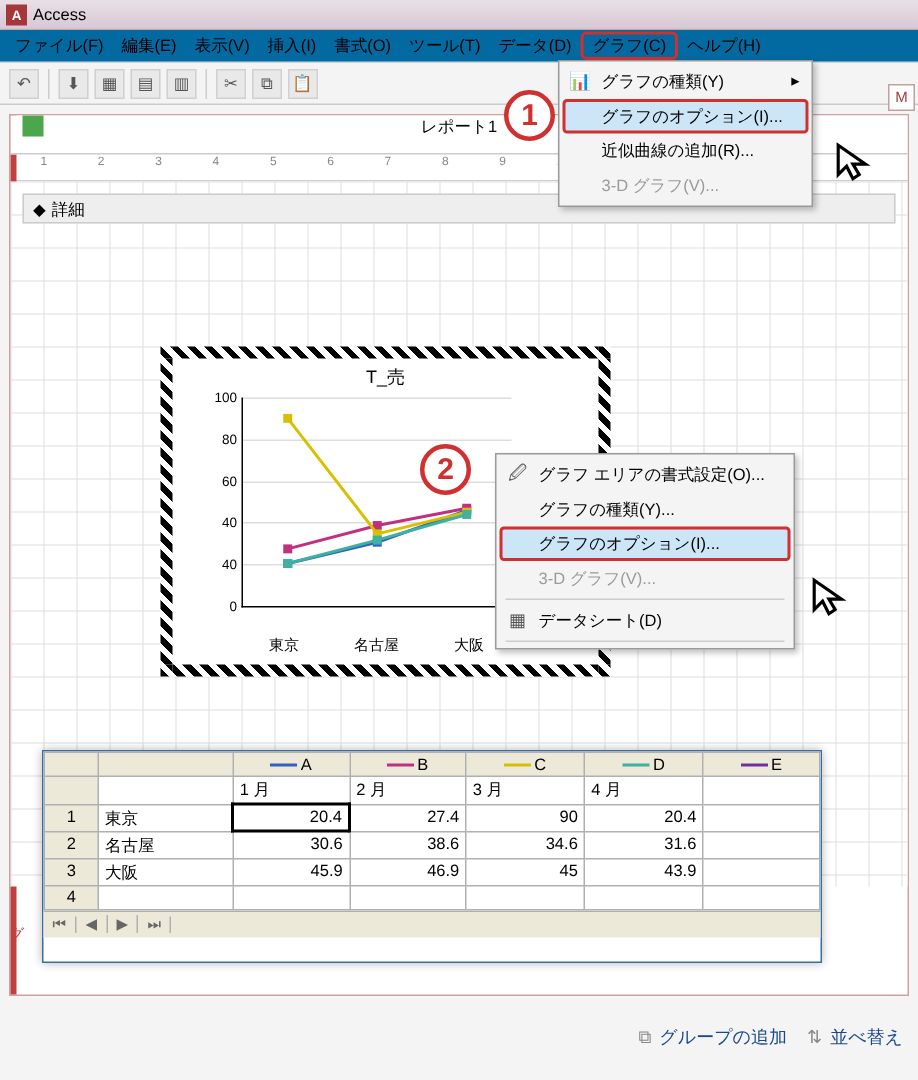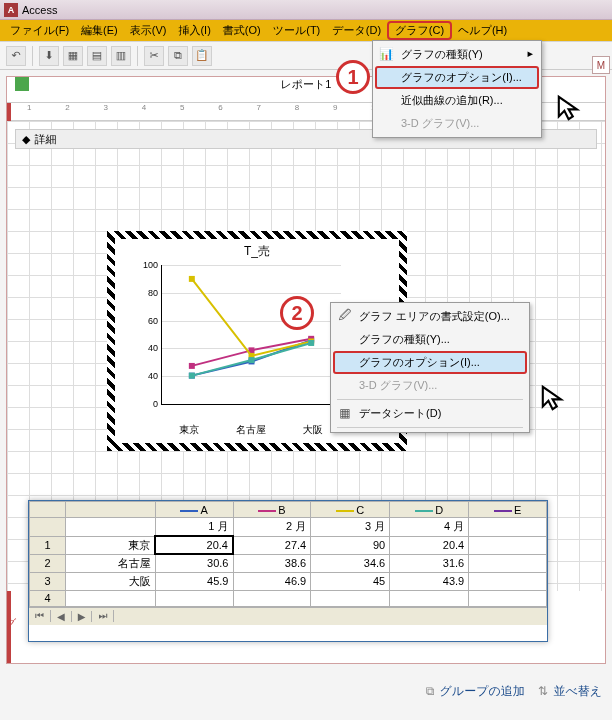--- a/index.html
+++ b/index.html
@@ -26,21 +26,21 @@
     background: #a4373a;
     color: white;
     font-size: 9px;
     font-weight: bold;
     display: flex;
     align-items: center;
     justify-content: center;
     margin-right: 4px;
   }
   .menubar {
-    background: #eab308;
+    background: #0369a1;
     height: 22px;
     display: flex;
     align-items: center;
     padding: 0 4px;
     border-bottom: 1px solid #d4d4d4;
   }
   .menubar span {
     padding: 2px 6px;
     cursor: default;
   }
@@ -248,21 +248,21 @@
     border: 1px solid #b0b0b0;
     padding: 1px 4px;
     text-align: right;
     height: 16px;
   }
   table.ds th {
     background: #ece9d8;
     text-align: center;
     font-weight: normal;
   }
-  table.ds td.lbl { text-align:right; }
+  table.ds td.lbl { text-align:left; }
   table.ds th.rh { width:36px; }
   .legend-sw { display:inline-block; width:18px; height:2px; vertical-align:middle; margin-right:2px;}
   .status {
     height: 18px;
     background: #ece9d8;
     border-top: 1px solid #b0b0b0;
     display:flex;align-items:center;
     font-size:10px;color:#666;
   }
   .status span { padding:0 6px; border-right:1px solid #b0b0b0; }

